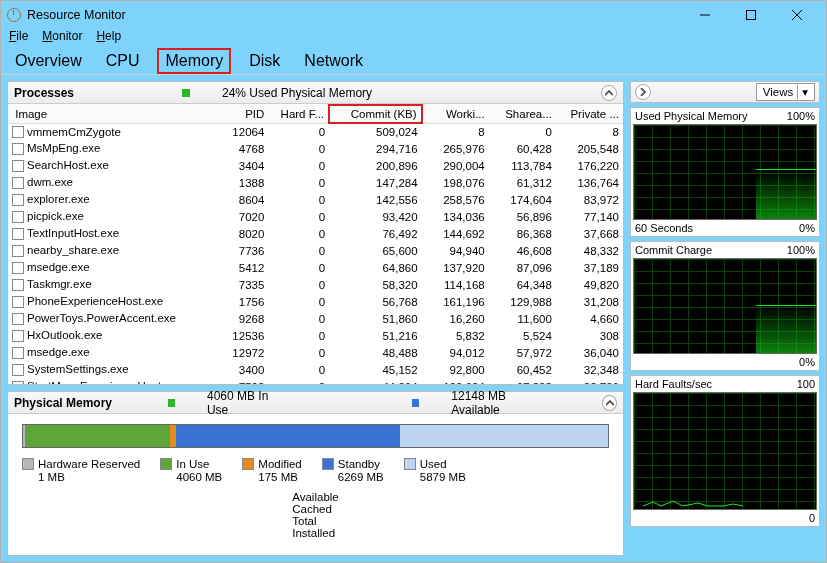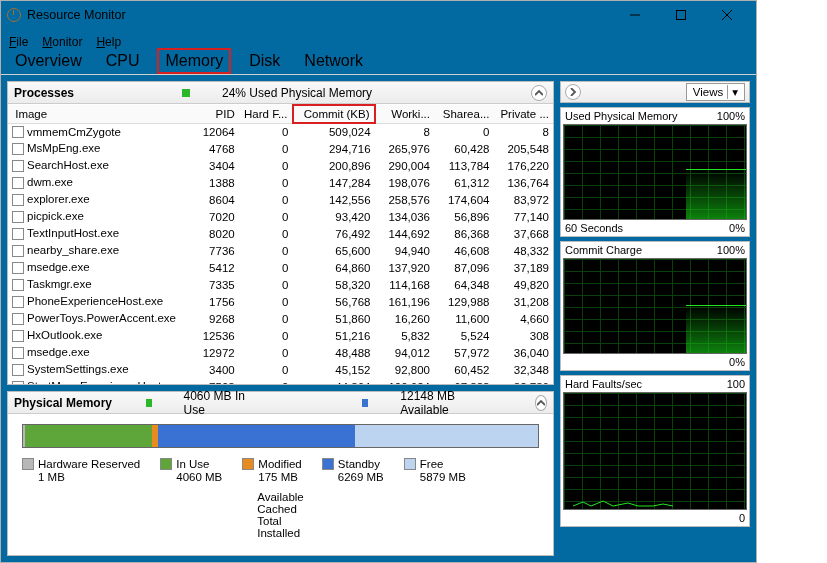--- a/index.html
+++ b/index.html
@@ -1,25 +1,25 @@
 <!DOCTYPE html>
 <html><head>
 <meta charset="utf-8">
 <style>
   * { box-sizing: border-box; font-family: "Segoe UI", Tahoma, sans-serif; }
   html, body { margin: 0; padding: 0; width: 827px; height: 563px; background: #fff; font-size: 12px; }
-  .window { width: 757px; height: 563px; border: 1px solid #b0b0b0; display: flex; flex-direction: column; background:#0369a1; }
+  .window { width: 827px; height: 563px; border: 1px solid #b0b0b0; display: flex; flex-direction: column; background:#7dd3fc; }
   .titlebar { height: 28px; display: flex; align-items: center; padding: 0 6px; }
   .titlebar .app-icon { width: 14px; height: 14px; border:1px solid #a07030; border-radius:50%; display:inline-block; margin-right:6px; position:relative; }
   .titlebar .app-icon::after{content:"";position:absolute;left:5px;top:1px;width:1px;height:5px;background:#a07030;transform-origin:bottom;}
   .titlebar .title { flex:1; font-size:12.5px; }
   .winbtns { display:flex; gap:0; }
   .winbtn { width:46px; height:28px; display:flex; align-items:center; justify-content:center; }
   .winbtn svg { width:10px; height:10px; stroke:#000; stroke-width:1; fill:none; }
-  .menubar { height:20px; display:flex; gap:14px; padding:0 8px; align-items:flex-end; }
+  .menubar { height:20px; display:flex; gap:14px; padding:0 8px; align-items:flex-start; }
   .menuitem { font-size:12px; }
   .menuitem u { text-decoration: underline; }
   .tabs { height:26px; display:flex; align-items:flex-end; gap:12px; padding:0 8px; border-bottom:1px solid #d0d0d0; }
   .tab { font-size:16px; padding:4px 6px; }
   .tab.active { border:2px solid #d92020; padding:2px 6px; }
   .body { flex:1; display:flex; padding:6px; gap:6px; overflow:hidden; }
   .leftcol { flex:1; display:flex; flex-direction:column; gap:6px; overflow:hidden;}
   .rightcol { width:190px; display:flex; flex-direction:column; gap:4px; }
   .panel { border:1px solid #bcbcbc; background:#fff; }
   .panelhead { height:22px; background:linear-gradient(#f9f9f9,#ececec); border-bottom:1px solid #ccc; display:flex; align-items:center; padding:0 6px; gap:28px; font-size:12px;}
@@ -339,21 +339,21 @@
             <div class="item">
                 <div class="row1">
                   <span class="sw" style="background:#3a72d4"></span>
                   <span>Standby</span>
                 </div>
                 <span style="margin-left:16px;">6269 MB</span>
               </div>
             <div class="item">
                 <div class="row1">
                   <span class="sw" style="background:#bcd4f0"></span>
-                  <span>Free</span>
+                  <span>Used</span>
                 </div>
                 <span style="margin-left:16px;">5879 MB</span>
               </div>
           </div>
           <div class="memstats">
             <div class="labels">
               <span>Available</span>
               <span>Cached</span>
               <span>Total</span>
               <span>Installed</span>

